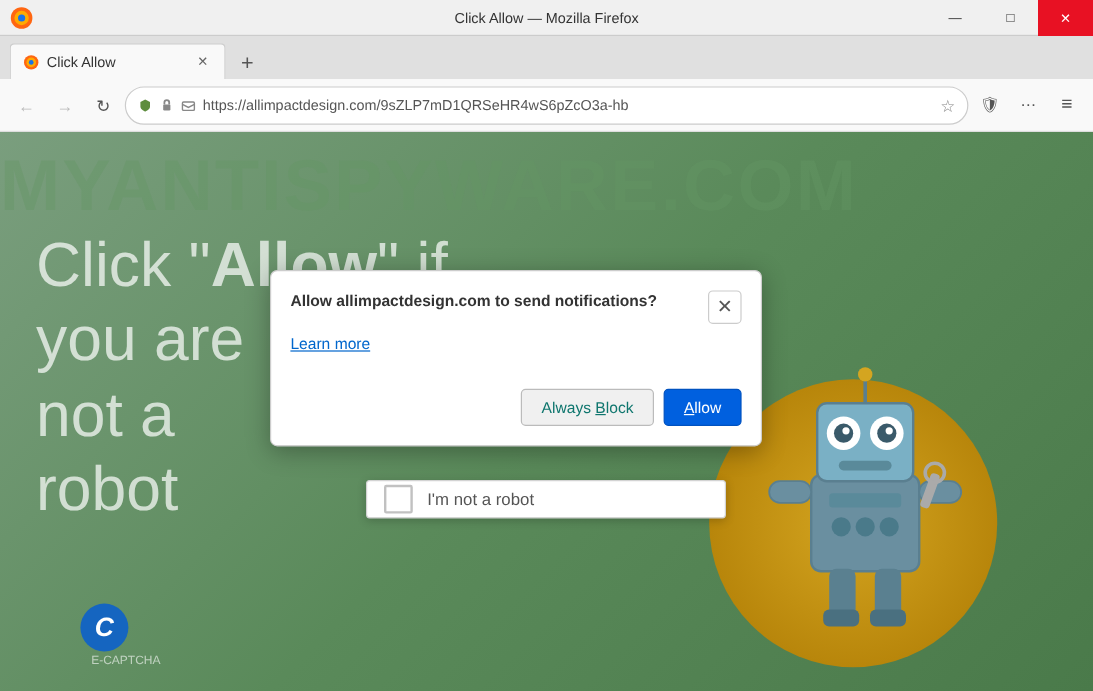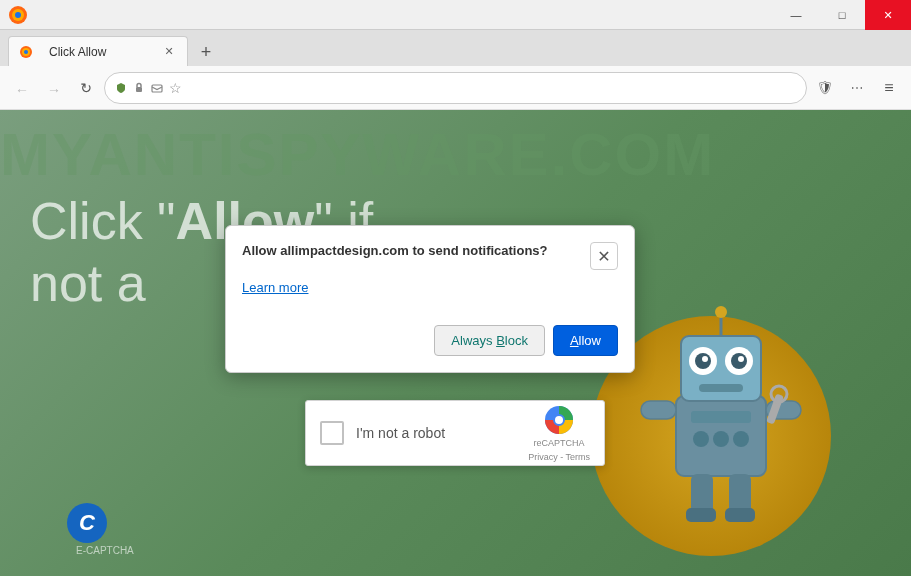--- a/index.html
+++ b/index.html
@@ -65,21 +65,21 @@
       border-bottom: none;
       border-radius: 4px 4px 0 0;
       height: 30px;
       display: flex;
       align-items: center;
       padding: 0 10px;
       min-width: 180px;
       max-width: 230px;
       font-size: 12px;
       color: #333;
-      gap: 16px;
+      gap: 6px;
       cursor: pointer;
     }
     .tab-favicon {
       width: 14px;
       height: 14px;
       flex-shrink: 0;
     }
     .tab-close {
       margin-left: auto;
       width: 16px;
@@ -355,20 +355,21 @@
 
 <div class="titlebar">
 
   <div class="firefox-logo">
     <svg viewBox="0 0 20 20" width="20" height="20">
       <circle cx="10" cy="10" r="9" fill="#ff6611"></circle>
       <circle cx="10" cy="10" r="6" fill="#ffaa00"></circle>
       <circle cx="10" cy="10" r="3" fill="#1a73e8"></circle>
     </svg>
   </div>
+  <span class="titlebar-title">Click Allow — Mozilla Firefox</span>
   <div class="titlebar-controls">
     <div class="titlebar-btn minimize">—</div>
     <div class="titlebar-btn maximize">□</div>
     <div class="titlebar-btn close">✕</div>
   </div>
 </div>
 
 <div class="tabbar">
   <div class="tab">
     <div class="tab-favicon">
@@ -393,38 +394,41 @@
       <path d="M6 1 L10 3 L10 7 C10 9.5 6 11 6 11 C6 11 2 9.5 2 7 L2 3 Z" fill="#5e8d3e" stroke="none"></path>
     </svg>
     <svg width="12" height="12" viewBox="0 0 12 12">
       <rect x="3" y="5" width="6" height="5" rx="1" fill="#888"></rect>
       <path d="M4 5 L4 3.5 A2 2 0 0 1 8 3.5 L8 5" stroke="#888" stroke-width="1.5" fill="none"></path>
     </svg>
     <svg width="12" height="12" viewBox="0 0 12 12">
       <rect x="1" y="3" width="10" height="7" rx="1" fill="none" stroke="#888" stroke-width="1.2"></rect>
       <path d="M1 5 L6 7.5 L11 5" stroke="#888" stroke-width="1.2" fill="none"></path>
     </svg>
+    <span class="address-url">https://allimpactdesign.com/9sZLP7mD1QRSeHR4wS6pZcO3a-hb</span>
     <div class="address-icons">
       <span style="color:#888; font-size:14px;">☆</span>
     </div>
   </div>
   <div class="toolbar-right">
     <div class="nav-btn" style="font-size:13px;">🛡</div>
     <div class="nav-btn" style="font-size:13px;">⋯</div>
     <div class="nav-btn" style="font-size:16px; font-weight:bold;">≡</div>
   </div>
 </div>
 
 <div class="page-content">
 
   <div class="watermark-site">MYANTISPYWARE.COM</div>
 
   <div class="main-text">
     <div>Click "<strong>Allow</strong>" if</div>
+    <div>you are</div>
     <div>not a</div>
+    <div>robot</div>
   </div>
 
   <div class="robot-area">
     <div class="robot-circle"></div>
 
     <svg width="200" height="280" viewBox="0 0 200 280" style="position:absolute; bottom:0; right:30px;">
 
       <rect x="55" y="120" width="90" height="80" rx="8" fill="#6a8fa0" stroke="#5a7f90" stroke-width="2"></rect>
 
       <rect x="60" y="60" width="80" height="65" rx="8" fill="#7ab0c5" stroke="#5a7f90" stroke-width="2"></rect>
@@ -481,29 +485,15 @@
       </button>
       <button class="popup-btn allow">
         <span><span class="btn-underline">A</span>llow</span>
       </button>
     </div>
   </div>
 
   <div class="recaptcha-widget">
     <div class="recaptcha-checkbox"></div>
     <span class="recaptcha-label">I'm not a robot</span>
-    <div class="recaptcha-logo-area">
-
-      <svg width="32" height="32" viewBox="0 0 32 32">
-        <path d="M16 2 A14 14 0 0 1 30 16 A14 14 0 0 1 16 30 A14 14 0 0 1 2 16 A14 14 0 0 1 16 2 Z" fill="#4285f4"></path>
-        <path d="M16 2 A14 14 0 0 1 30 16 L22 16 A6 6 0 0 0 16 10 Z" fill="#34a853"></path>
-        <path d="M30 16 A14 14 0 0 1 16 30 L16 22 A6 6 0 0 0 22 16 Z" fill="#fbbc05"></path>
-        <path d="M16 30 A14 14 0 0 1 2 16 L10 16 A6 6 0 0 0 16 22 Z" fill="#ea4335"></path>
-        <circle cx="16" cy="16" r="4" fill="white"></circle>
-      </svg>
-      <div class="recaptcha-text">reCAPTCHA</div>
-      <div class="recaptcha-privacy-links">
-        <span>Privacy - Terms</span>
-      </div>
-    </div>
   </div>
 
 </div>
 
 </body></html>

